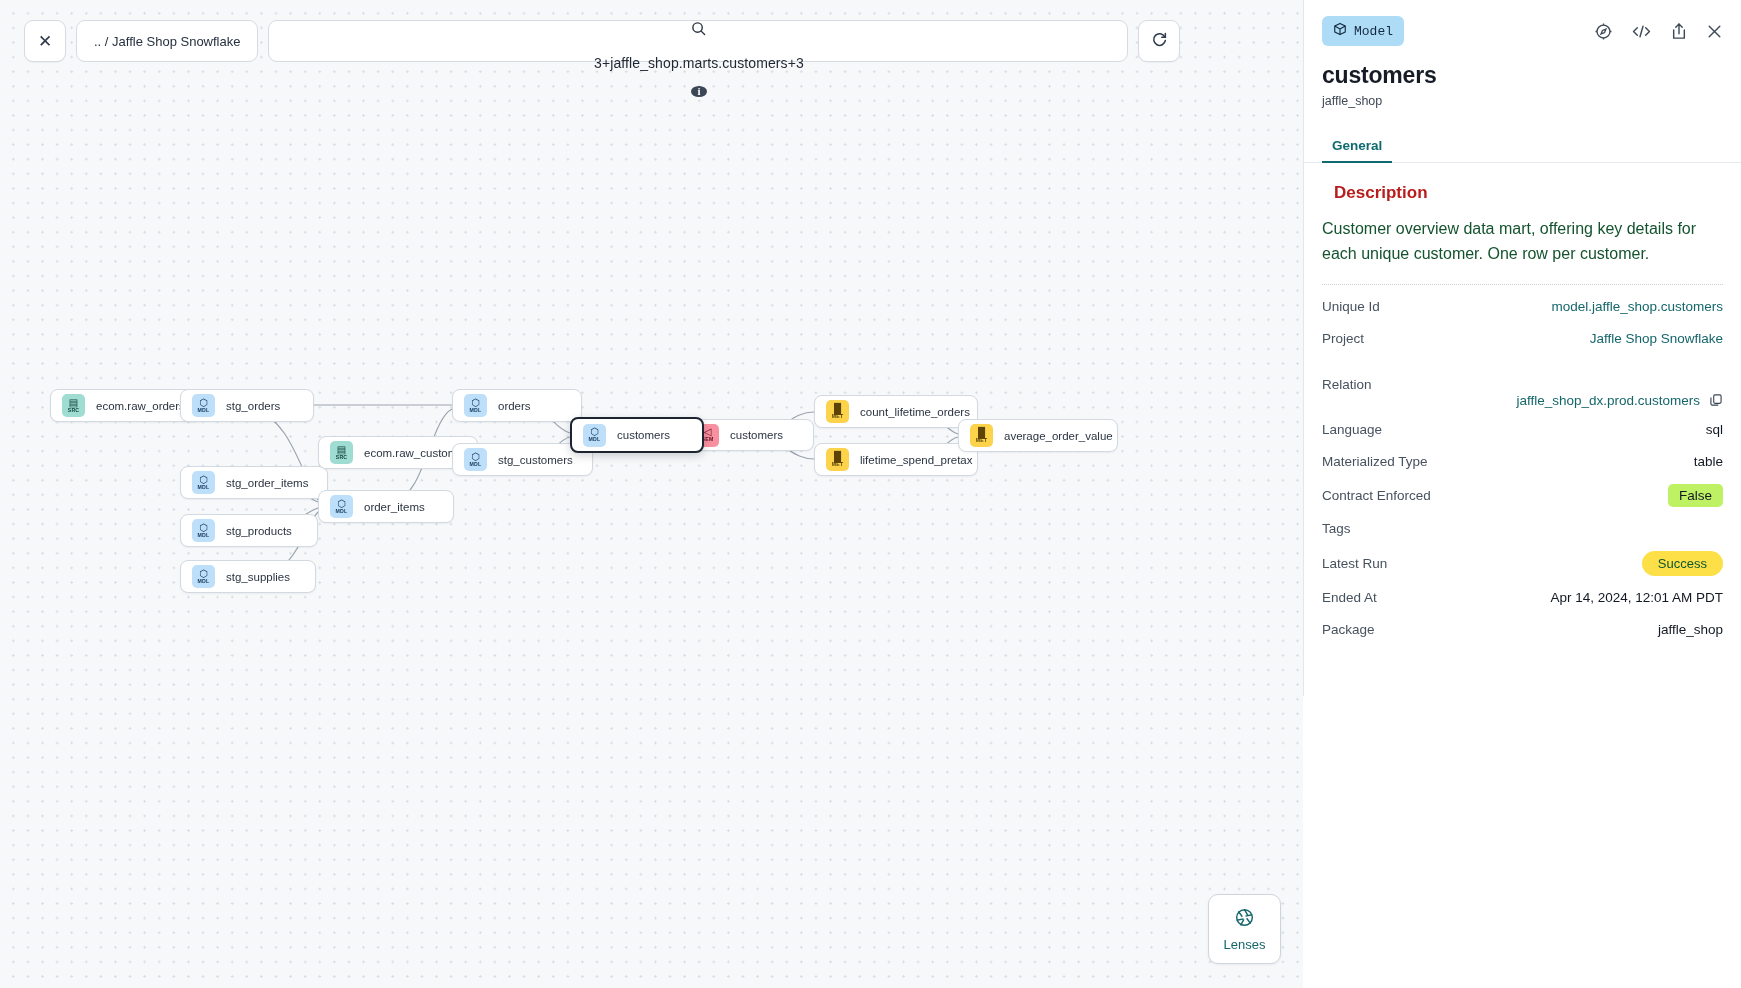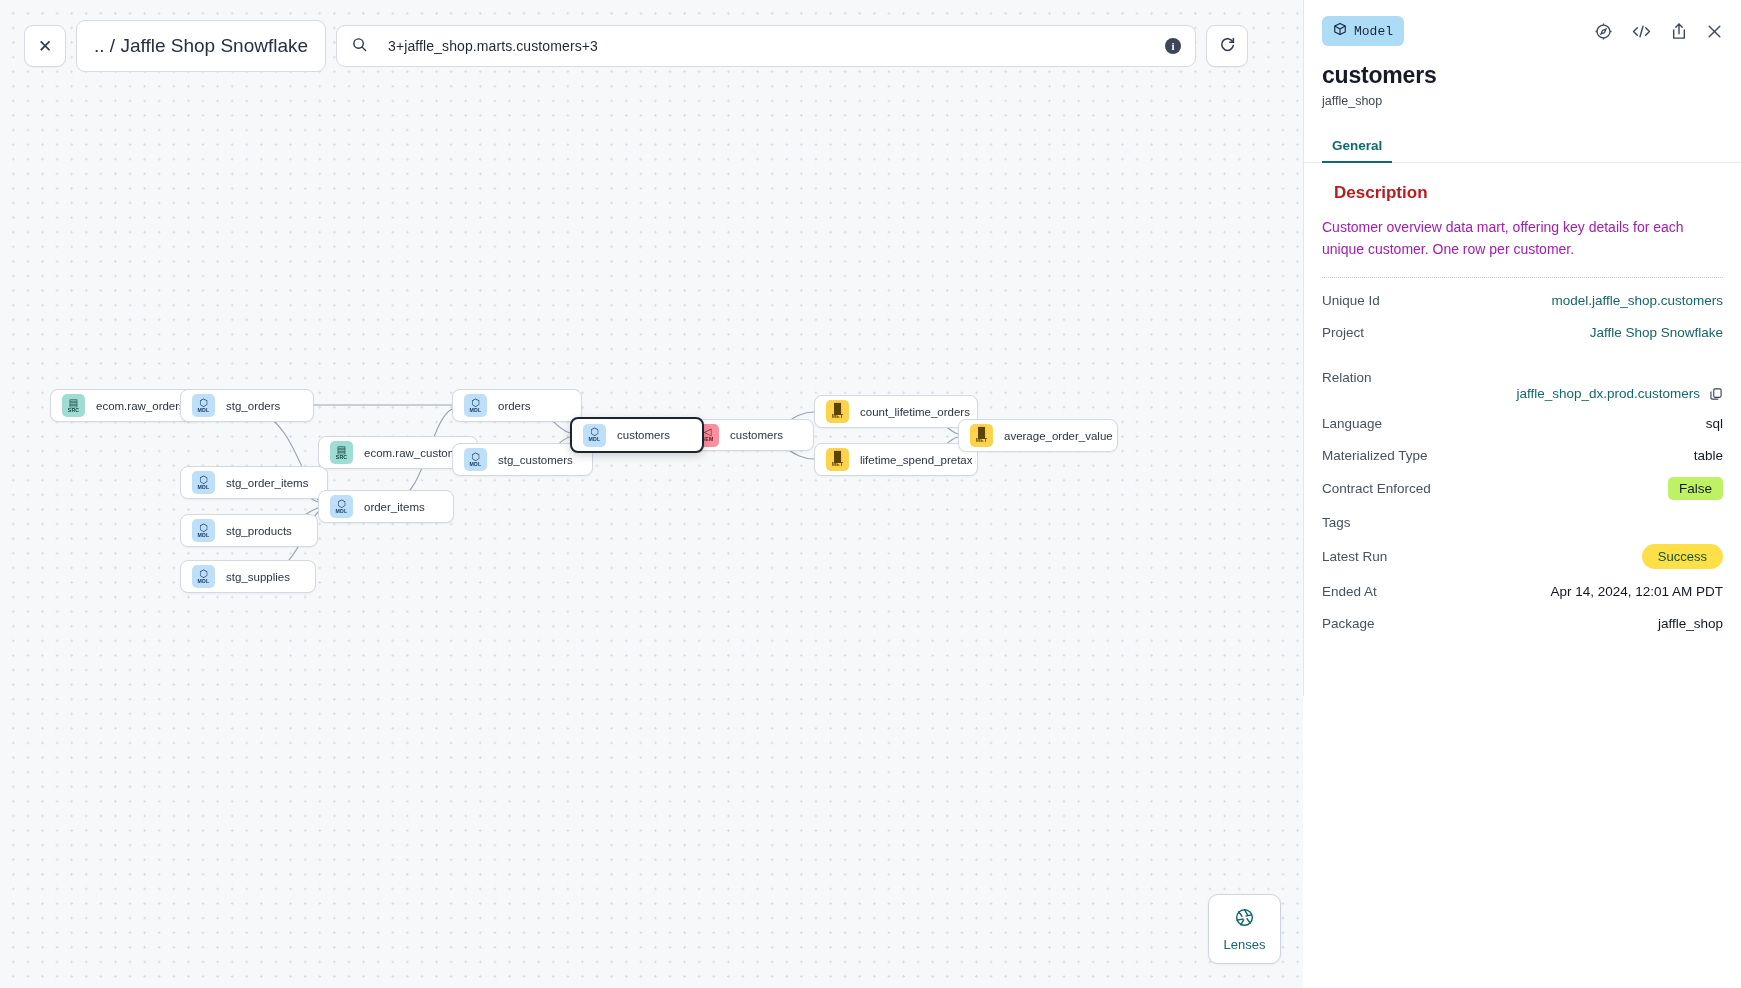--- a/index.html
+++ b/index.html
@@ -27,30 +27,31 @@
   .toolbar { position: absolute; top: 20px; left: 24px; display: flex; align-items: center; gap: 10px; z-index: 6; }
   .tb-btn {
     height: 42px; min-width: 42px;
     background: #fff; border: 1px solid #d6dbe2; border-radius: 9px;
     display: flex; align-items: center; justify-content: center;
     color: #2e3a4b; cursor: pointer;
     box-shadow: 0 1px 1px rgba(16,24,40,.04);
   }
   .tb-close { font-size: 17px; font-weight: 400; line-height: 1; }
   .breadcrumb {
-    height: 52px; padding: 17px 17px; background: #fff;
+    height: 42px; padding: 17px 17px; background: #fff;
     border: 1px solid #d6dbe2; border-radius: 9px;
-    display: flex; align-items: center; font-size: 19px; color: #26303f;
+    display: flex; align-items: center; font-size: 13px; color: #26303f;
     white-space: nowrap; cursor: pointer;
   }
   .searchbar {
     height: 42px; width: 860px; background: #fff;
     border: 1px solid #d6dbe2; border-radius: 9px;
-    display: flex; align-items: center; gap: 21px; padding: 0 14px 0 15px;
+    display: flex; align-items: center; gap: 15px; padding: 0 14px 0 15px;
     cursor: text;
+    flex-direction: column;
   }
   .searchbar .q { flex: 1; font-size: 14px; color: #1f2733; letter-spacing: .1px; }
   .info-dot {
     width: 16px; height: 16px; border-radius: 50%; background: #3b4657;
     color:#fff; font-size: 11px; font-weight: 700; font-family: "Liberation Serif", serif;
     display:flex; align-items:center; justify-content:center; line-height:1; cursor: pointer;
   }
   .refresh-btn { width: 42px; }
 
   
@@ -112,21 +113,21 @@
 
   .tabs { padding: 0 18px; margin-top: 22px; border-bottom: 1px solid #e6eaef; display: flex; }
   .tab {
     font-size: 13.5px; color: #0f6a6f; font-weight: 600;
     padding: 8px 10px 8px 10px; border-bottom: 2.5px solid #0f6a6f;
     margin-bottom: -1px; cursor: pointer;
   }
 
   .panel-body { padding: 20px 18px 0 18px; overflow: hidden; }
   .sec-label { font-size: 17px; font-weight: 700; color: #b91c1c; padding-left: 12px; }
-  .desc { font-size: 14px; line-height: 1.55; color: #a21caf; margin-top: 14px; }
+  .desc { font-size: 16px; line-height: 1.55; color: #14532d; margin-top: 14px; }
   .dotted-rule { border-top: 1px dotted #c9d0d8; margin: 17px 0 6px 0; }
 
   .row {
     display: flex; align-items: center; justify-content: space-between;
     min-height: 32px; padding: 6px 0; gap: 14px;
   }
   .row .k { font-size: 13.5px; color: #47525f; white-space: nowrap; }
   .row .v { font-size: 13.5px; color: #121923; text-align: right; }
   .row .v.link { color: #15666b; cursor: pointer; }
   .row .v.plain-link { color: #15666b; cursor: pointer; }

